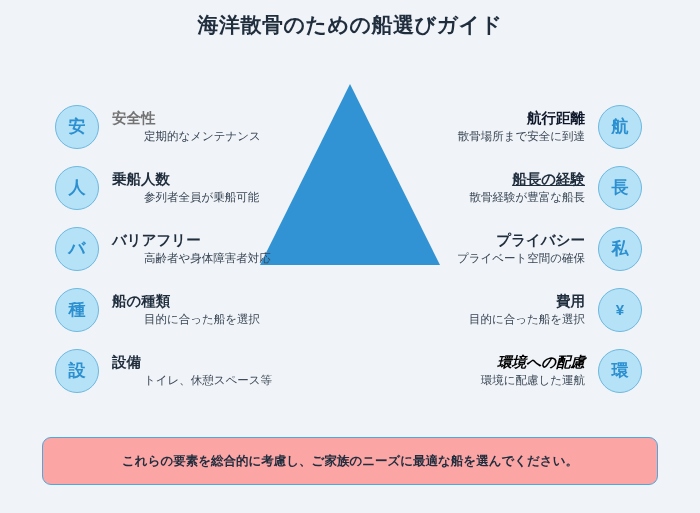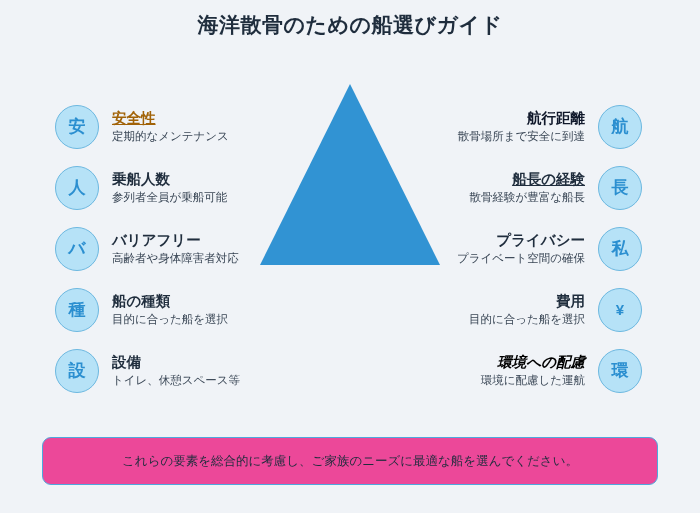--- a/index.html
+++ b/index.html
@@ -102,20 +102,21 @@
     font-weight: bold;
     color: #1f2d3d;
     line-height: 19px;
     white-space: nowrap;
   }
   .desc {
     font-size: 11.5px;
     color: #3a4756;
     line-height: 17px;
     white-space: nowrap;
+    margin-left: 32px;
   }
 
   
   .footer {
     position: absolute;
     left: 42px;
     top: 437px;
     width: 616px;
     height: 48px;
     background: #b8e2fa;
@@ -144,21 +145,21 @@
     <svg width="200" height="190" viewBox="0 0 200 190" aria-hidden="true">
       <polygon id="triangle-poly" points="100,4 190,185 10,185" fill="#3193d3"></polygon>
     </svg>
   </div>
 
   <div class="column left">
 
     <div class="row">
       <div class="badge" style="background: rgb(182, 226, 247); border-color: rgb(108, 184, 224); color: rgb(43, 143, 208);">安</div>
       <div class="texts">
-        <div class="label" style="color: #a16207; text-decoration: underline;">安全性</div>
+        <div class="label" style="color: #737373;">安全性</div>
         <div class="desc" style="color: rgb(58, 71, 86);">定期的なメンテナンス</div>
       </div>
     </div>
 
     <div class="row">
       <div class="badge" style="background: rgb(182, 226, 247); border-color: rgb(108, 184, 224); color: rgb(43, 143, 208);">人</div>
       <div class="texts">
         <div class="label" style="color: rgb(31, 45, 61);">乗船人数</div>
         <div class="desc" style="color: rgb(58, 71, 86);">参列者全員が乗船可能</div>
       </div>
@@ -227,17 +228,17 @@
     <div class="row">
       <div class="texts">
         <div class="label" style="color: #000000; font-style: italic;">環境への配慮</div>
         <div class="desc" style="color: rgb(58, 71, 86);">環境に配慮した運航</div>
       </div>
       <div class="badge" style="background: rgb(182, 226, 247); border-color: rgb(108, 184, 224); color: rgb(43, 143, 208);">環</div>
     </div>
 
   </div>
 
-  <div class="footer" style="background: #ec4899; border-color: rgb(78, 168, 221);">
+  <div class="footer" style="background: #fca5a5; border-color: rgb(78, 168, 221); font-weight: bold;">
     <div class="footer-text">これらの要素を総合的に考慮し、ご家族のニーズに最適な船を選んでください。</div>
   </div>
 
 </div>
 
 </body></html>

